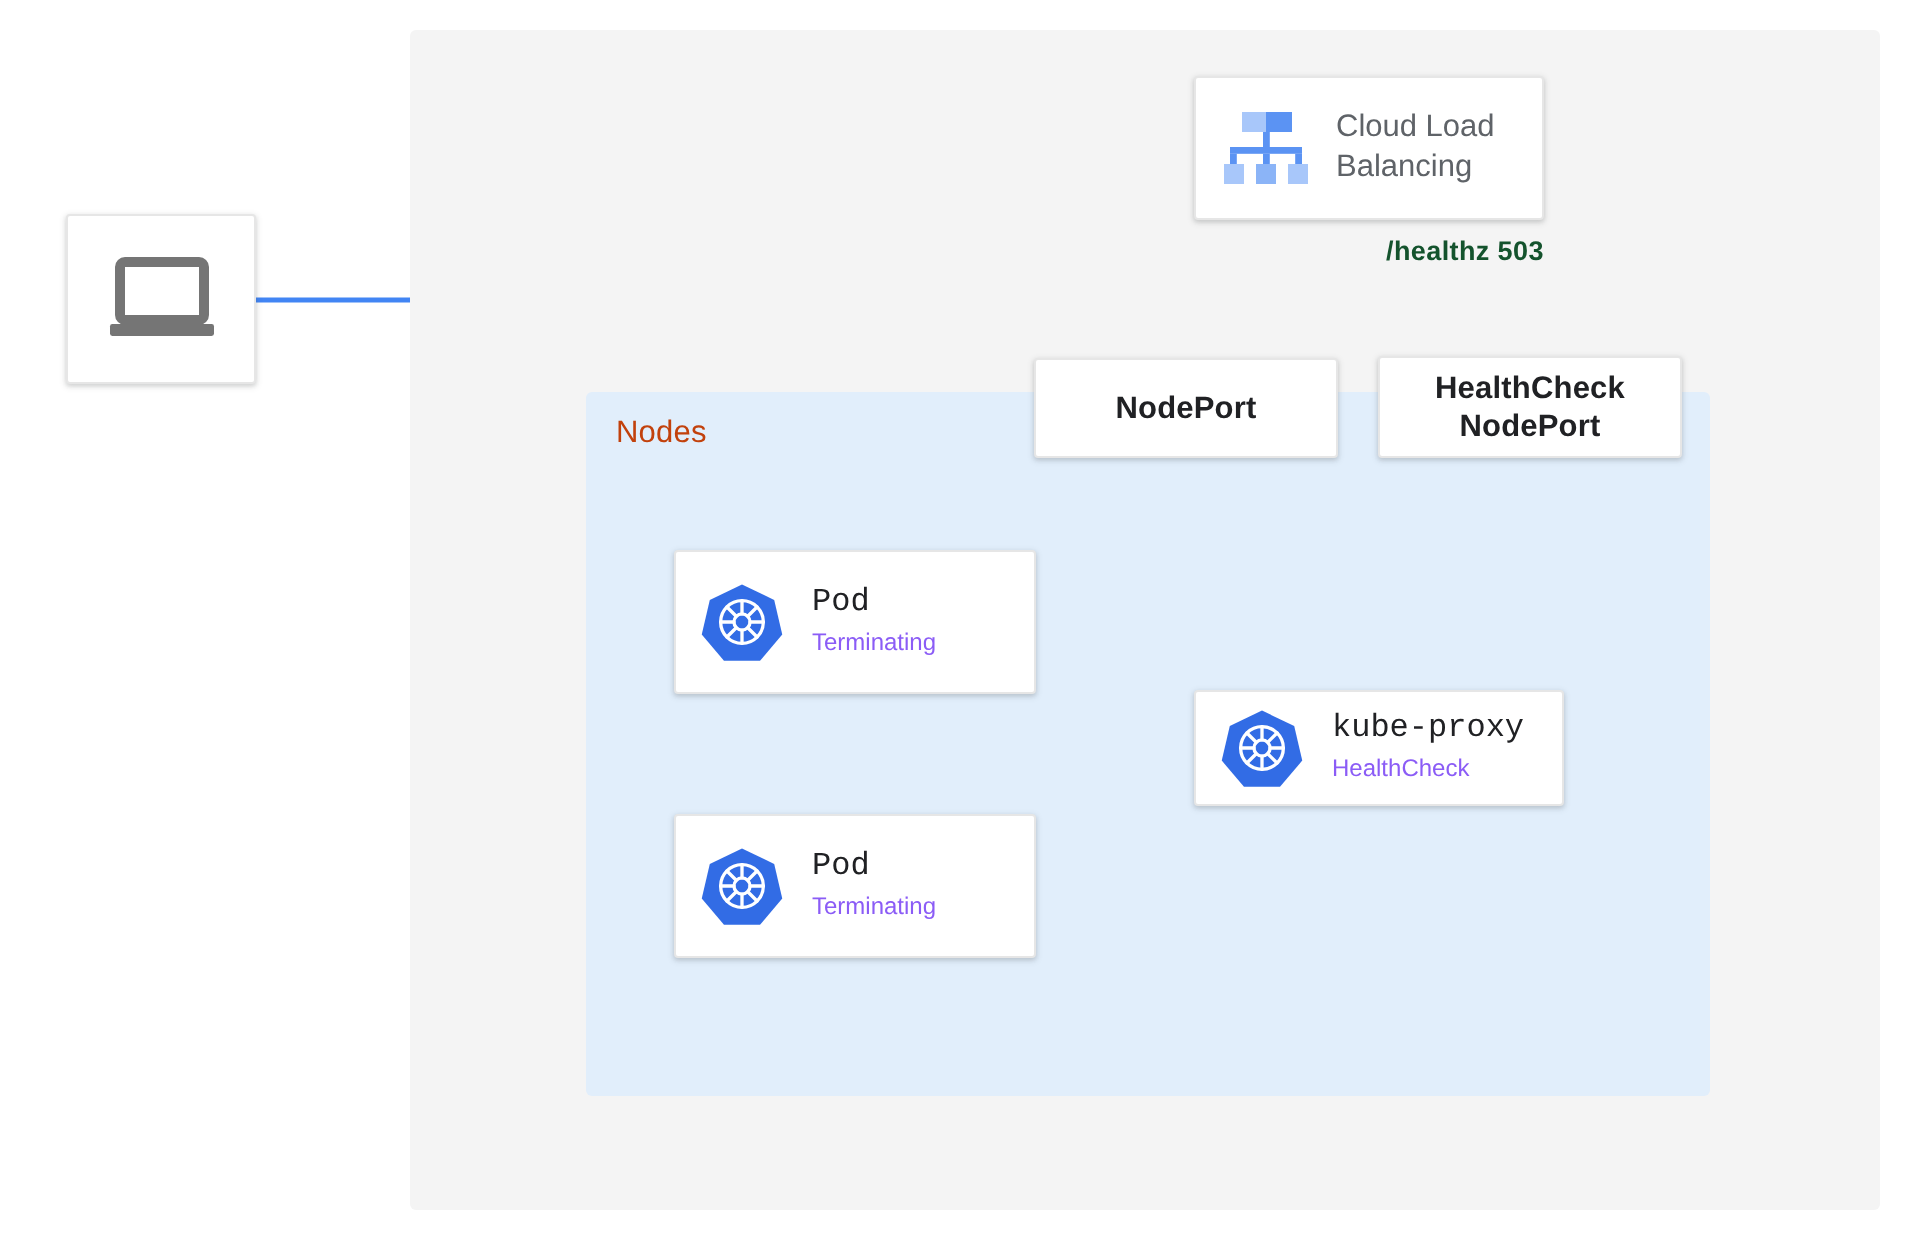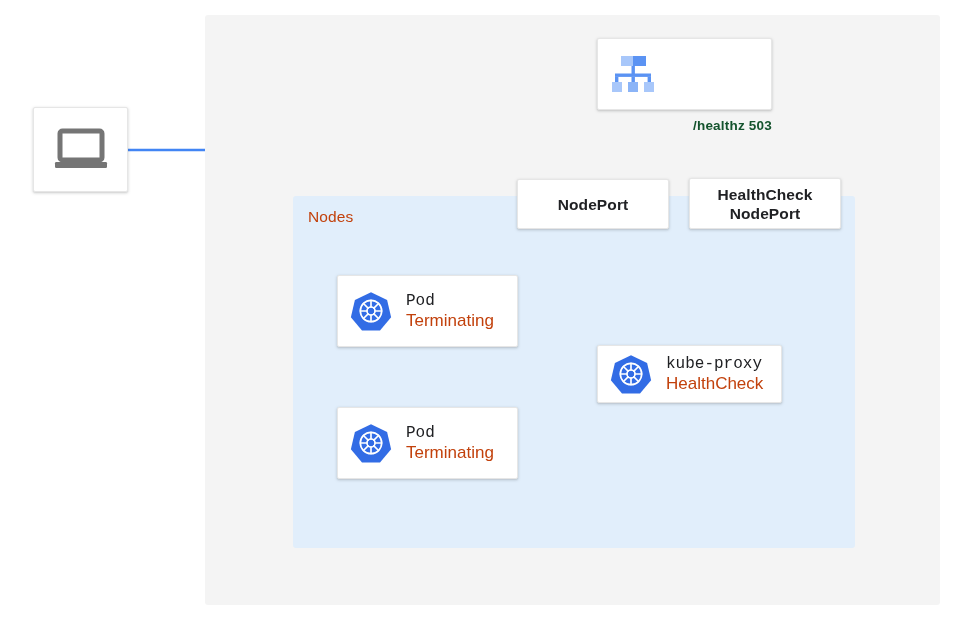--- a/index.html
+++ b/index.html
@@ -107,22 +107,22 @@
   }
 
   .node-title {
     font-size: 16px;
     color: #202124;
     line-height: 20px;
     white-space: nowrap;
     font-family: Liberation Mono, monospace;
   }
   .node-sub {
-    font-size: 17px;
-    color: #c2410c;
+    font-size: 12px;
+    color: #8b5cf6;
     line-height: 20px;
     white-space: nowrap;
   }
   .node-textcol { display: flex; flex-direction: column; }
 
   .healthz-label {
     left: 693px; top: 118px;
     font-size: 13.5px;
     font-weight: bold;
     color: #14532d;
@@ -193,20 +193,24 @@
       <rect x="7" y="21.5" width="36" height="3.4" fill="#5b93f3"></rect>
 
       <rect x="7" y="24.9" width="3.4" height="6" fill="#5b93f3"></rect>
       <rect x="23.5" y="24.9" width="3.4" height="6" fill="#5b93f3"></rect>
       <rect x="39.6" y="24.9" width="3.4" height="6" fill="#5b93f3"></rect>
 
       <rect x="4" y="30" width="10" height="10" fill="#a8c7fa"></rect>
       <rect x="20" y="30" width="10" height="10" fill="#8bb4f7"></rect>
       <rect x="36" y="30" width="10" height="10" fill="#a8c7fa"></rect>
     </svg>
+  </span>
+  <span class="node-textcol">
+    <span class="clb-text">Cloud Load</span>
+    <span class="clb-text">Balancing</span>
   </span>
 </div>
 
 <div class="abs healthz-label">/healthz 503</div>
 
 <div class="abs card port-card nodeport-card">
   <span class="port-text">NodePort</span>
 </div>
 
 <div class="abs card port-card hcnodeport-card">

